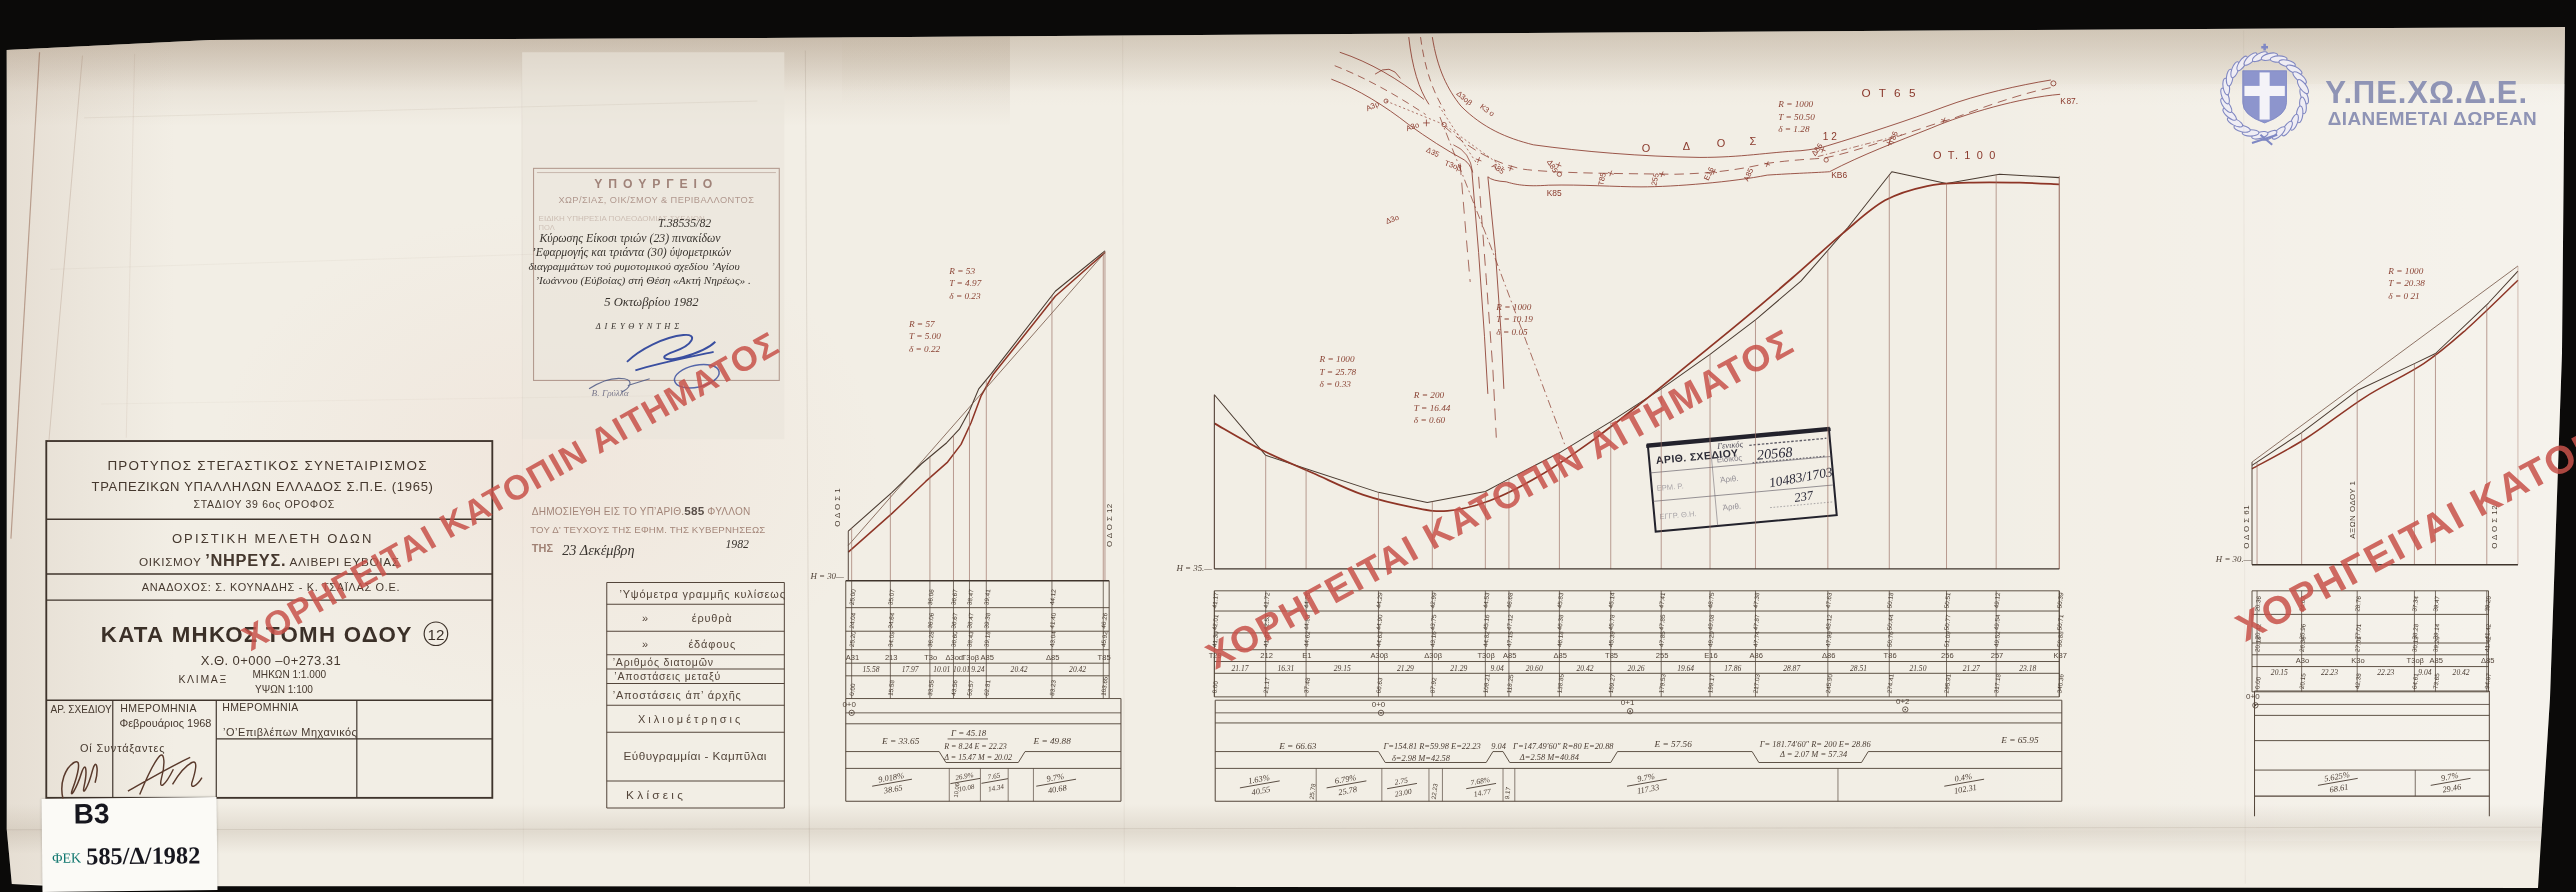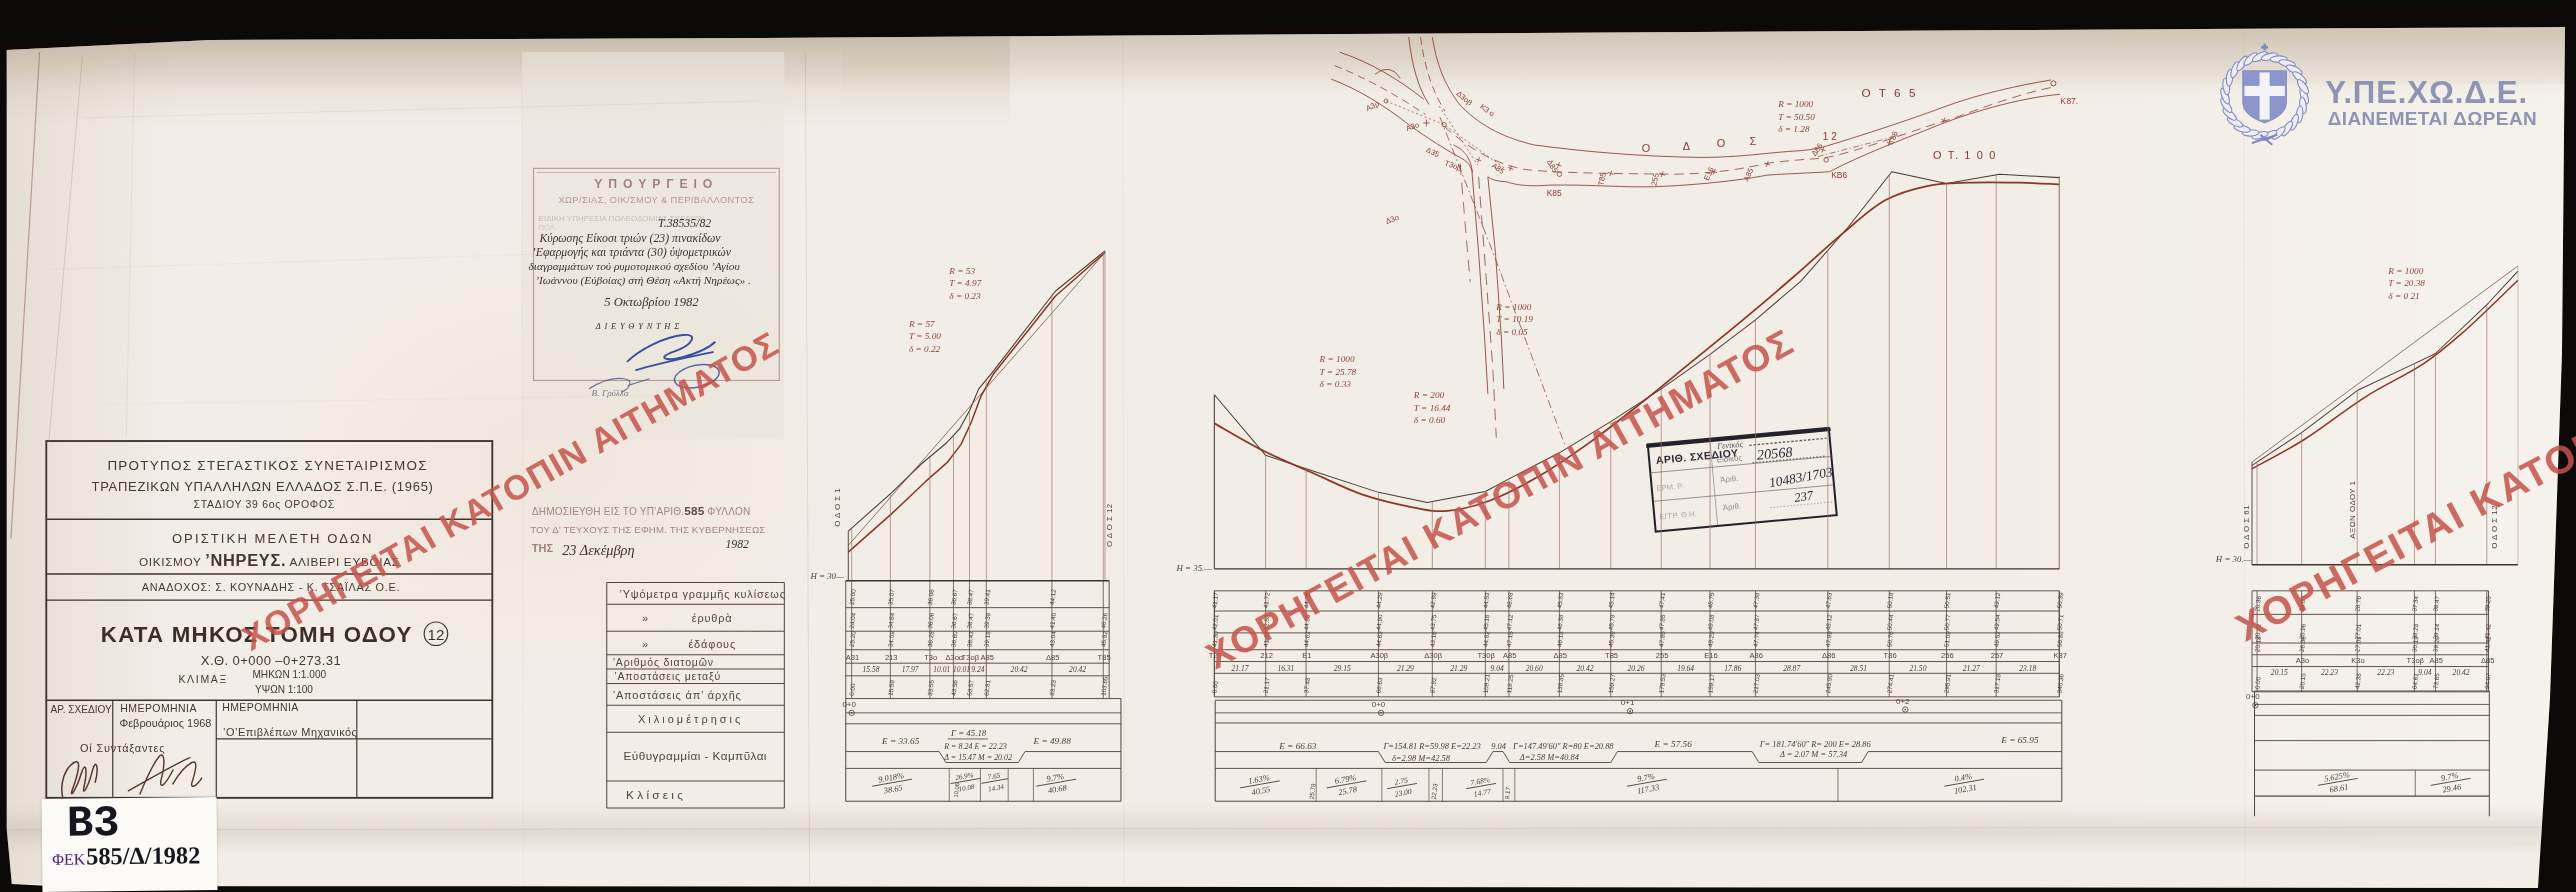--- a/index.html
+++ b/index.html
@@ -670,17 +670,17 @@
 <line x1="60" y1="320" x2="700" y2="300" stroke="#9b8a76" stroke-width="0.7" opacity="0.12"></line>
 <line x1="120" y1="480" x2="800" y2="470" stroke="#9b8a76" stroke-width="0.7" opacity="0.1"></line>
       </svg>
  </div>
  <svg width="2576" height="893" viewBox="0 0 3061 1061" style="position:absolute;left:0;top:0;pointer-events:none">
       <text x="298" y="774" font-size="41" font-weight="bold" fill="#c8524a" opacity="0.85" letter-spacing="1.5" font-family="Liberation Sans, sans-serif" transform="rotate(-29.5 298 774)">ΧΟΡΗΓΕΙΤΑΙ ΚΑΤΟΠΙΝ ΑΙΤΗΜΑΤΟΣ</text>
       <text x="1444" y="796" font-size="44" font-weight="bold" fill="#c8524a" opacity="0.85" letter-spacing="2.0" font-family="Liberation Sans, sans-serif" transform="rotate(-28.8 1444 796)">ΧΟΡΗΓΕΙΤΑΙ ΚΑΤΟΠΙΝ ΑΙΤΗΜΑΤΟΣ</text>
       <text x="2668" y="763" font-size="46.5" font-weight="bold" fill="#c8524a" opacity="0.85" letter-spacing="2.5" font-family="Liberation Sans, sans-serif" transform="rotate(-28 2668 763)">ΧΟΡΗΓΕΙΤΑΙ ΚΑΤΟΠΙΝ ΑΙΤΗΜΑΤΟΣ</text>
     </svg>
  <div style="position:absolute;left:42px;top:798px;width:175px;height:93px;background:#fbfaf6;transform:rotate(-0.6deg);box-shadow:0 0 2.5px rgba(0,0,0,0.25)">
-   <div style="position:absolute;left:25px;top:0px;font-family:Liberation Mono, monospace;font-weight:bold;font-size:44px;color:#16161e">B3</div>
-   <div style="position:absolute;left:10px;top:52px;font-family:'Liberation Serif',serif;font-size:16px;color:#4c1d95">ΦΕΚ</div>
+   <div style="position:absolute;left:32px;top:0px;font-family:Liberation Sans, sans-serif;font-weight:bold;font-size:28px;color:#16161e">B3</div>
+   <div style="position:absolute;left:10px;top:52px;font-family:'Liberation Serif',serif;font-size:14px;color:#0f766e">ΦΕΚ</div>
    <div style="position:absolute;left:44px;top:44px;font-family:'Liberation Serif',serif;font-weight:bold;font-size:24.4px;color:#16161e">585/Δ/1982</div>
  </div>
 </div>
 
 </body></html>

